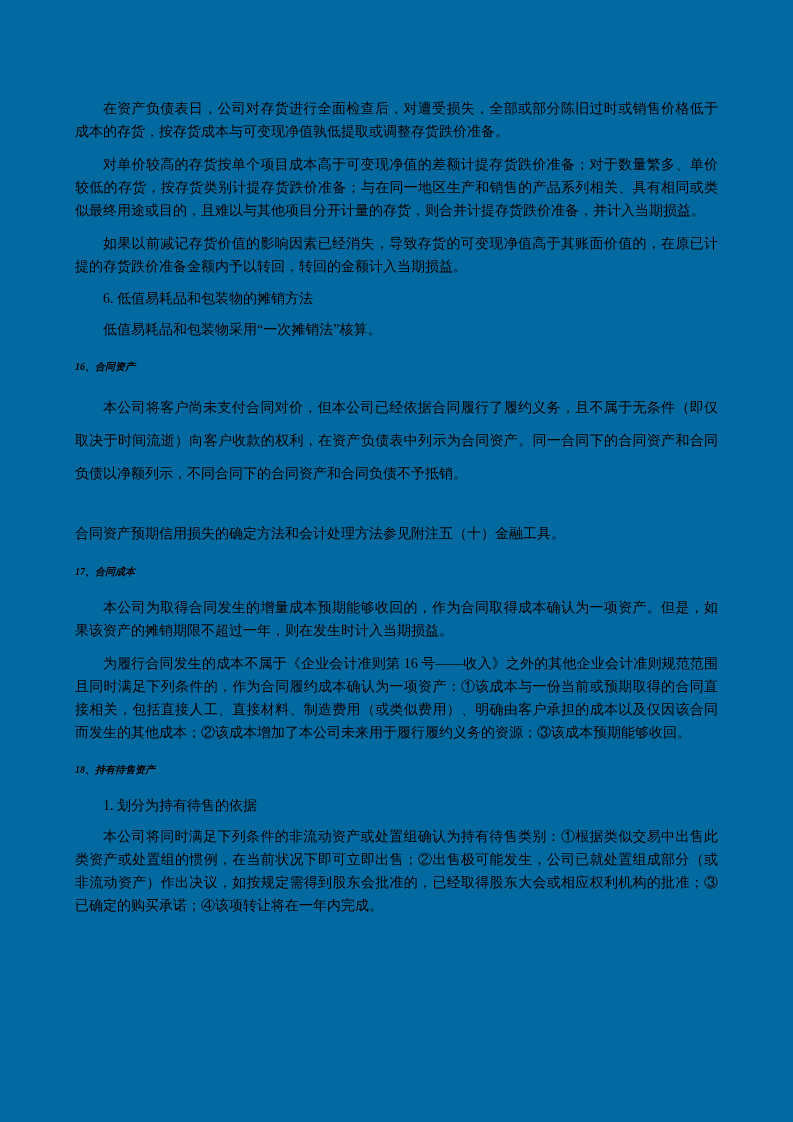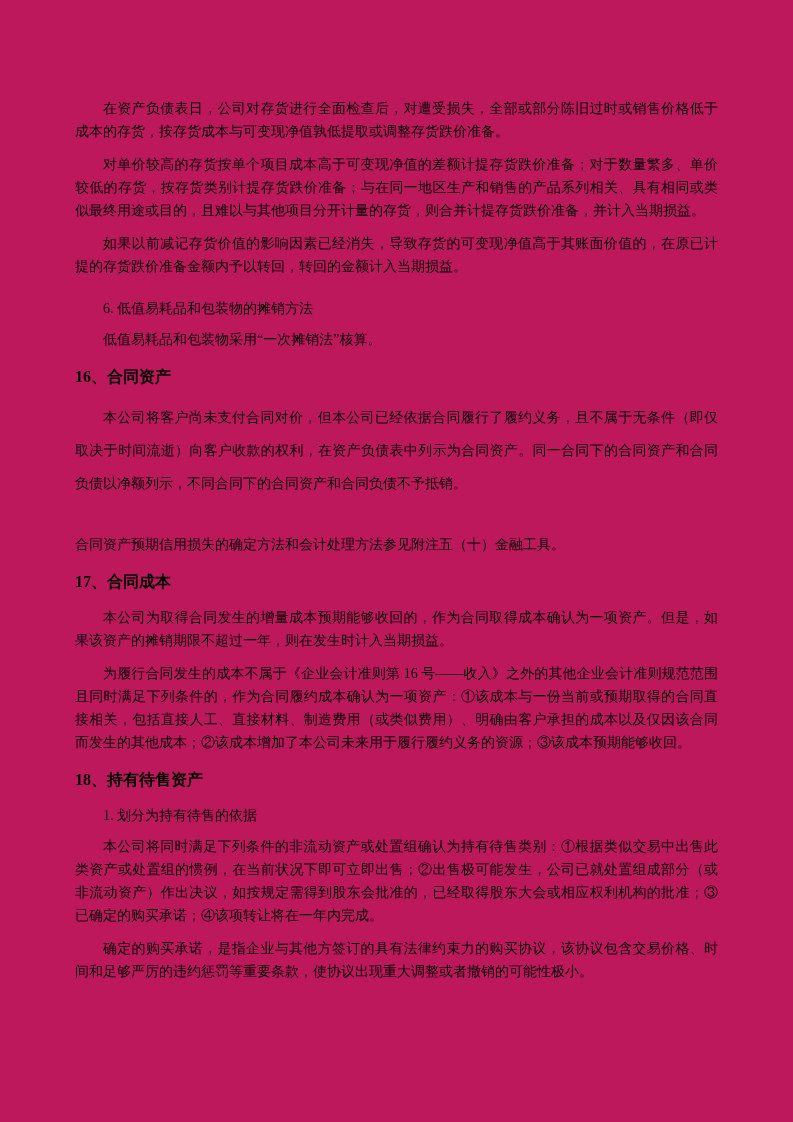--- a/index.html
+++ b/index.html
@@ -6,53 +6,55 @@
     margin: 0;
     padding: 0;
     background: #ffffff;
   }
   .page {
     position: relative;
     width: 793px;
     height: 1122px;
     box-sizing: border-box;
     margin: 0 auto;
-    background: #be185d;
+    background: #0369a1;
     padding: 97px 75px 40px 75px;
     font-family: "Liberation Serif", "DejaVu Serif", serif;
     font-size: 14px;
     line-height: 23px;
     color: #000000;
     overflow: hidden;
   }
   .para {
     margin: 0 0 10px 0;
     text-align: justify;
     text-indent: 2em;
   }
   .para-loose {
     line-height: 33px;
     margin-bottom: 33px;
   }
   .para-noindent {
     text-indent: 0;
+    font-family: Liberation Mono, monospace;
   }
   .list-line {
     margin: 0 0 8px 0;
     text-indent: 2em;
     font-family: Liberation Serif, serif;
   }
   .section-heading {
     font-family: "Liberation Serif", "DejaVu Serif", serif;
-    font-size: 16px;
+    font-size: 10px;
     font-weight: bold;
     line-height: 23px;
     margin: 14px 0 13px 0;
+    font-style: italic;
   }
-  .p-tight { margin-bottom: 19px; }
+  .p-tight { margin-bottom: 9px; }
 </style>
 </head>
 <body>
 
 <div class="page">
 
   <p class="para">在资产负债表日，公司对存货进行全面检查后，对遭受损失，全部或部分陈旧过时或销售价格低于成本的存货，按存货成本与可变现净值孰低提取或调整存货跌价准备。</p>
 
   <p class="para">对单价较高的存货按单个项目成本高于可变现净值的差额计提存货跌价准备；对于数量繁多、单价较低的存货，按存货类别计提存货跌价准备；与在同一地区生产和销售的产品系列相关、具有相同或类似最终用途或目的，且难以与其他项目分开计量的存货，则合并计提存货跌价准备，并计入当期损益。</p>
 
@@ -74,15 +76,14 @@
 
   <p class="para">为履行合同发生的成本不属于《企业会计准则第 16 号——收入》之外的其他企业会计准则规范范围且同时满足下列条件的，作为合同履约成本确认为一项资产：①该成本与一份当前或预期取得的合同直接相关，包括直接人工、直接材料、制造费用（或类似费用）、明确由客户承担的成本以及仅因该合同而发生的其他成本；②该成本增加了本公司未来用于履行履约义务的资源；③该成本预期能够收回。</p>
 
 
   <h2 class="section-heading">18、持有待售资产</h2>
 
   <p class="list-line">1. 划分为持有待售的依据</p>
 
   <p class="para">本公司将同时满足下列条件的非流动资产或处置组确认为持有待售类别：①根据类似交易中出售此类资产或处置组的惯例，在当前状况下即可立即出售；②出售极可能发生，公司已就处置组成部分（或非流动资产）作出决议，如按规定需得到股东会批准的，已经取得股东大会或相应权利机构的批准；③已确定的购买承诺；④该项转让将在一年内完成。</p>
 
-  <p class="para">确定的购买承诺，是指企业与其他方签订的具有法律约束力的购买协议，该协议包含交易价格、时间和足够严厉的违约惩罚等重要条款，使协议出现重大调整或者撤销的可能性极小。</p>
 
 </div>
 
 </body></html>

